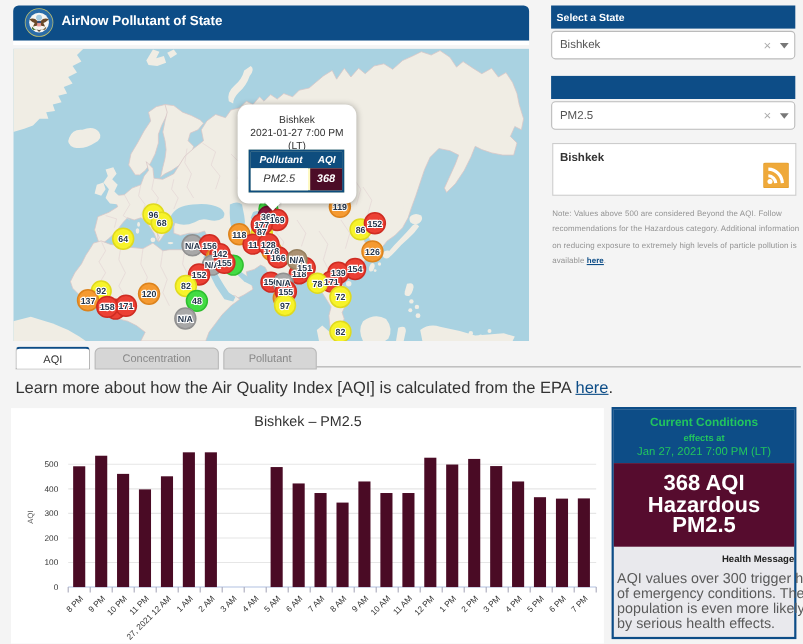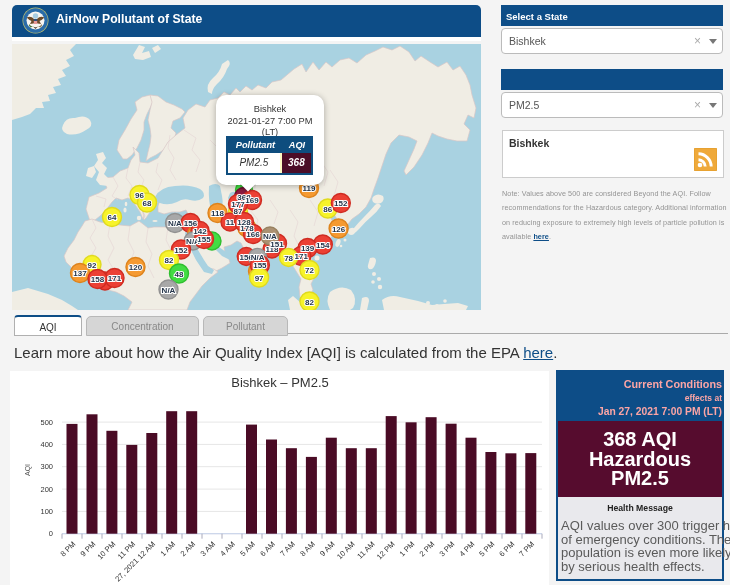--- a/index.html
+++ b/index.html
@@ -311,29 +311,29 @@
 <text transform="translate(435.1,544.5) rotate(-45)" text-anchor="end" font-size="7.6px" fill="#333" font-family="Liberation Sans,sans-serif">2 PM</text>
 <text transform="translate(455.1,544.5) rotate(-45)" text-anchor="end" font-size="7.6px" fill="#333" font-family="Liberation Sans,sans-serif">3 PM</text>
 <text transform="translate(475.0,544.5) rotate(-45)" text-anchor="end" font-size="7.6px" fill="#333" font-family="Liberation Sans,sans-serif">4 PM</text>
 <text transform="translate(494.9,544.5) rotate(-45)" text-anchor="end" font-size="7.6px" fill="#333" font-family="Liberation Sans,sans-serif">5 PM</text>
 <text transform="translate(514.9,544.5) rotate(-45)" text-anchor="end" font-size="7.6px" fill="#333" font-family="Liberation Sans,sans-serif">6 PM</text>
 <text transform="translate(534.8,544.5) rotate(-45)" text-anchor="end" font-size="7.6px" fill="#333" font-family="Liberation Sans,sans-serif">7 PM</text>
 <text transform="translate(30,470) rotate(-90)" text-anchor="middle" font-size="7px" fill="#555" font-family="Liberation Sans,sans-serif">AQI</text>
   </svg>
 
 <div class="abs" style="left:556px;top:370px;width:168px;height:211px;border:2px solid #0d4d87;background:#e9e9ed;"></div>
-<div class="abs navy" style="left:558px;top:372px;width:164px;height:49px;color:#fca5a5;text-align:right;">
+<div class="abs navy" style="left:558px;top:372px;width:164px;height:49px;color:#22c55e;text-align:center;">
   <div style="font-size:10.8px;font-weight:bold;margin-top:6px;">Current Conditions</div>
   <div style="font-size:8.5px;font-weight:bold;margin-top:3px;">effects at</div>
-  <div style="font-size:10.3px;font-weight:bold;margin-top:3px;">Jan 27, 2021 7:00 PM (LT)</div>
+  <div style="font-size:10.3px;font-weight:normal;margin-top:3px;">Jan 27, 2021 7:00 PM (LT)</div>
 </div>
 <div class="abs" style="left:558px;top:421px;width:164px;height:76px;background:#560c2e;color:#fff;text-align:center;">
   <div style="font-size:20px;font-weight:bold;margin-top:9px;line-height:19.5px;">368 AQI<br>Hazardous<br>PM2.5</div>
 </div>
-<div class="abs" style="left:558px;top:497px;width:164px;text-align:center;color:#222;font-size:11.5px;font-weight:bold;margin-top:0;">
+<div class="abs" style="left:558px;top:497px;width:164px;text-align:right;color:#222;font-size:11.5px;font-weight:bold;margin-top:0;">
     <div style="margin-top:6px;font-size:8.7px;">Health Message</div>
   </div>
 <div class="abs" style="left:561px;top:519px;width:162px;color:#5a5a5a;font-size:13px;line-height:13.5px;white-space:nowrap;">AQI values over 300 trigger health warnings<br>of emergency conditions. The entire<br>population is even more likely to be affected<br>by serious health effects.</div>
 
 <div class="abs" style="left:216px;top:95px;width:108px;height:90px;background:#fff;border-radius:10px;box-shadow:0 1px 6px rgba(0,0,0,0.3);"></div>
 <div class="abs" style="left:240px;top:184px;width:16px;height:10px;overflow:hidden;">
     <div style="width:12px;height:12px;background:#fff;transform:rotate(45deg);margin:-7px 0 0 2px;box-shadow:0 1px 4px rgba(0,0,0,0.3);"></div>
   </div>
 <div class="abs" style="left:216px;top:104px;width:108px;text-align:center;color:#333;font-size:9.3px;line-height:11.6px;">Bishkek<br>2021-01-27 7:00 PM<br>(LT)</div>
 <div class="abs" style="left:226px;top:136px;width:87px;height:39px;border:2px solid #0e4d7e;background:#fef9c3;font-style:italic;">

